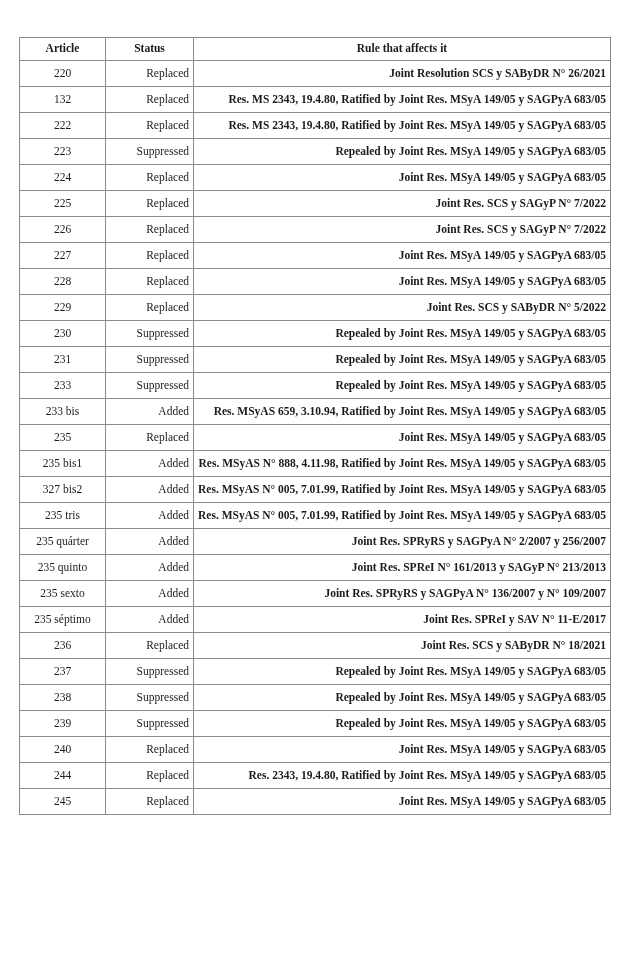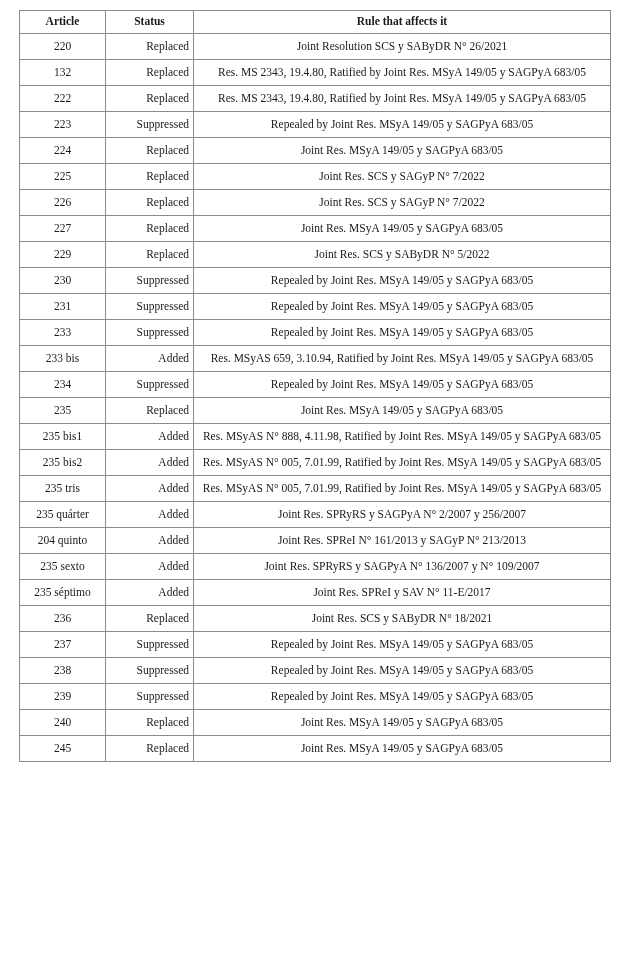--- a/index.html
+++ b/index.html
@@ -14,20 +14,21 @@
     color: #1b1b1b;
     overflow: hidden;
   }
   .doc-page {
     padding: 10px 14px 11px 19px;
   }
   table.rules-table {
     border-collapse: collapse;
     width: 591px;
     table-layout: fixed;
+    margin-top: 27px;
   }
   table.rules-table th,
   table.rules-table td {
     border: 1px solid #8a8a8a;
     font-size: 11.5px;
     line-height: 1.15;
     vertical-align: middle;
     background: #ffffff;
     overflow: hidden;
     white-space: nowrap;
@@ -46,22 +47,23 @@
   col.col-status  { width: 88px; }
   col.col-rule    { width: 417px; }
   td.article-cell {
     text-align: center;
     padding-left: 9px;
   }
   td.status-cell {
     text-align: right;
   }
   td.rule-cell {
-    text-align: center;
+    text-align: right;
     padding-left: 9px;
+    font-weight: bold;
   }
 </style>
 </head>
 <body>
 
 <div class="doc-page">
   <table class="rules-table">
     <colgroup>
       <col class="col-article">
       <col class="col-status">
@@ -109,20 +111,25 @@
           <td class="article-cell">226</td>
           <td class="status-cell">Replaced</td>
           <td class="rule-cell">Joint Res. SCS y SAGyP N° 7/2022</td>
         </tr>
         <tr>
           <td class="article-cell">227</td>
           <td class="status-cell">Replaced</td>
           <td class="rule-cell">Joint Res. MSyA 149/05 y SAGPyA 683/05</td>
         </tr>
         <tr>
+          <td class="article-cell">228</td>
+          <td class="status-cell">Replaced</td>
+          <td class="rule-cell">Joint Res. MSyA 149/05 y SAGPyA 683/05</td>
+        </tr>
+        <tr>
           <td class="article-cell">229</td>
           <td class="status-cell">Replaced</td>
           <td class="rule-cell">Joint Res. SCS y SAByDR N° 5/2022</td>
         </tr>
         <tr>
           <td class="article-cell">230</td>
           <td class="status-cell">Suppressed</td>
           <td class="rule-cell">Repealed by Joint Res. MSyA 149/05 y SAGPyA 683/05</td>
         </tr>
         <tr>
@@ -134,51 +141,46 @@
           <td class="article-cell">233</td>
           <td class="status-cell">Suppressed</td>
           <td class="rule-cell">Repealed by Joint Res.  MSyA 149/05 y SAGPyA 683/05</td>
         </tr>
         <tr>
           <td class="article-cell">233 bis</td>
           <td class="status-cell">Added</td>
           <td class="rule-cell">Res. MSyAS 659, 3.10.94, Ratified by Joint Res. MSyA 149/05 y SAGPyA 683/05</td>
         </tr>
         <tr>
-          <td class="article-cell">234</td>
-          <td class="status-cell">Suppressed</td>
-          <td class="rule-cell">Repealed by Joint Res. MSyA 149/05 y SAGPyA 683/05</td>
-        </tr>
-        <tr>
           <td class="article-cell">235</td>
           <td class="status-cell">Replaced</td>
           <td class="rule-cell">Joint Res. MSyA 149/05 y SAGPyA 683/05</td>
         </tr>
         <tr>
           <td class="article-cell">235 bis1</td>
           <td class="status-cell">Added</td>
           <td class="rule-cell">Res. MSyAS N° 888, 4.11.98, Ratified by Joint Res. MSyA 149/05 y SAGPyA 683/05</td>
         </tr>
         <tr>
-          <td class="article-cell">235 bis2</td>
+          <td class="article-cell">327 bis2</td>
           <td class="status-cell">Added</td>
           <td class="rule-cell">Res. MSyAS N° 005, 7.01.99, Ratified by Joint Res. MSyA 149/05 y SAGPyA 683/05</td>
         </tr>
         <tr>
           <td class="article-cell">235 tris</td>
           <td class="status-cell">Added</td>
           <td class="rule-cell">Res. MSyAS N° 005, 7.01.99, Ratified by Joint Res. MSyA 149/05 y SAGPyA 683/05</td>
         </tr>
         <tr>
           <td class="article-cell">235 quárter</td>
           <td class="status-cell">Added</td>
           <td class="rule-cell">Joint Res. SPRyRS y SAGPyA N° 2/2007 y 256/2007</td>
         </tr>
         <tr>
-          <td class="article-cell">204 quinto</td>
+          <td class="article-cell">235 quinto</td>
           <td class="status-cell">Added</td>
           <td class="rule-cell">Joint Res. SPReI N° 161/2013 y SAGyP N° 213/2013</td>
         </tr>
         <tr>
           <td class="article-cell">235 sexto</td>
           <td class="status-cell">Added</td>
           <td class="rule-cell">Joint Res. SPRyRS y SAGPyA N° 136/2007 y N° 109/2007</td>
         </tr>
         <tr>
           <td class="article-cell">235 séptimo</td>
@@ -202,20 +204,25 @@
         </tr>
         <tr>
           <td class="article-cell">239</td>
           <td class="status-cell">Suppressed</td>
           <td class="rule-cell">Repealed by Joint Res. MSyA 149/05 y SAGPyA 683/05</td>
         </tr>
         <tr>
           <td class="article-cell">240</td>
           <td class="status-cell">Replaced</td>
           <td class="rule-cell">Joint Res. MSyA 149/05 y SAGPyA 683/05</td>
+        </tr>
+        <tr>
+          <td class="article-cell">244</td>
+          <td class="status-cell">Replaced</td>
+          <td class="rule-cell">Res. 2343, 19.4.80, Ratified by Joint Res. MSyA 149/05 y SAGPyA 683/05</td>
         </tr>
         <tr>
           <td class="article-cell">245</td>
           <td class="status-cell">Replaced</td>
           <td class="rule-cell">Joint Res. MSyA 149/05 y SAGPyA 683/05</td>
         </tr>
       </tbody>
   </table>
 </div>
 

